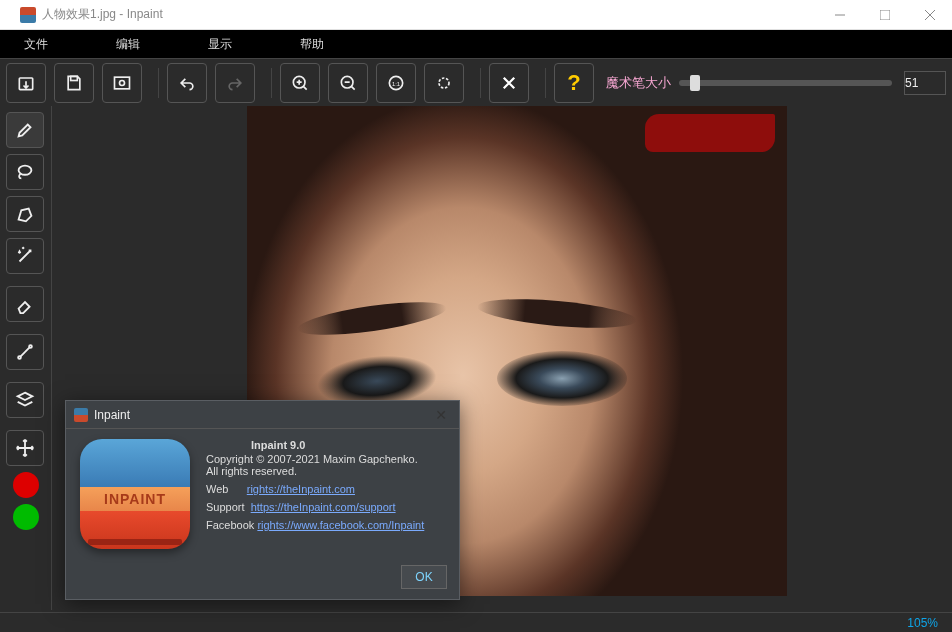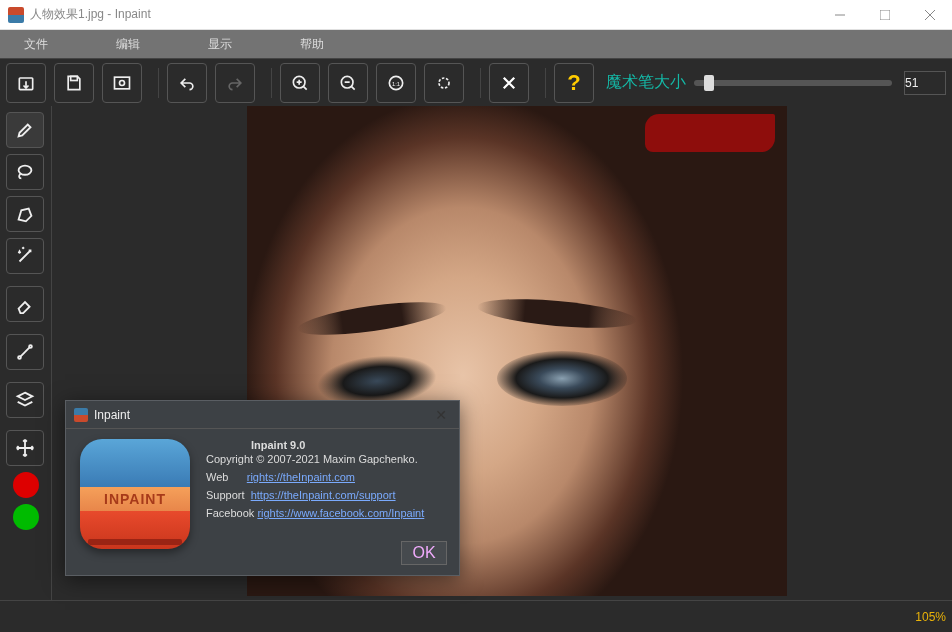--- a/index.html
+++ b/index.html
@@ -1,37 +1,37 @@
 <!DOCTYPE html>
 <html><head>
 <meta charset="utf-8">
 <style>
 * { margin: 0; padding: 0; box-sizing: border-box; font-family: "Microsoft YaHei", sans-serif; }
 body { width: 952px; height: 632px; background: #2b2b2b; overflow: hidden; position: relative; }
 
-.titlebar { height: 30px; background: #fff; border-bottom: 1px solid #e0e0e0; display: flex; align-items: center; padding-left: 8px; }
+.titlebar { height: 30px; background: #fff; border-bottom: 1px solid #e0e0e0; display: flex; align-items: center; padding-left: 20px; }
 .titlebar .app-icon { width: 16px; height: 16px; background: linear-gradient(#c94a2c 0 50%, #3b7ba8 50% 100%); border-radius: 2px; margin-right: 6px; }
 .titlebar .title { font-size: 12px; color: #888; flex: 1; }
 .titlebar .win-btns { display: flex; }
 .titlebar .win-btn { width: 45px; height: 30px; display: flex; align-items: center; justify-content: center; cursor: pointer; }
 .titlebar .win-btn svg { width: 10px; height: 10px; stroke: #888; fill: none; stroke-width: 1; }
 
-.menubar { height: 28px; background: #737373; display: flex; align-items: center; padding-left: 14px; color: #ddd; font-size: 12px; }
+.menubar { height: 28px; background: #000000; display: flex; align-items: center; padding-left: 14px; color: #ddd; font-size: 12px; }
 .menubar .menu-item { padding: 4px 10px; margin-right: 48px; cursor: pointer; }
 
 .toolbar { height: 48px; background: #2b2b2b; border-top: 1px solid #444; display: flex; align-items: center; padding: 0 6px; }
 .toolbar .tbtn { width: 40px; height: 40px; border: 1px solid #555; border-radius: 4px; margin-right: 8px; display: flex; align-items: center; justify-content: center; cursor: pointer; }
 .toolbar .tbtn svg { width: 20px; height: 20px; fill: none; stroke: #eee; stroke-width: 2; }
 .toolbar .sep { width: 0; height: 30px; border-left: 1px solid #444; margin: 0 8px; }
 .toolbar .process-btn { height: 40px; border: 1px solid #555; border-radius: 4px; padding: 0 12px; display: flex; align-items: center; cursor: pointer; color: #eee; font-size: 13px; margin-right: 8px; }
 .toolbar .process-btn .play { width: 0; height: 0; border-left: 12px solid #1fa321; border-top: 8px solid transparent; border-bottom: 8px solid transparent; margin-right: 8px; }
 .toolbar .cancel { width: 40px; height: 40px; border: 1px solid #555; border-radius: 4px; display:flex; align-items:center; justify-content:center; cursor:pointer; margin-right:8px; }
 .toolbar .cancel svg { stroke:#fff; stroke-width:3; }
 .toolbar .help { width: 40px; height: 40px; border: 1px solid #555; border-radius: 4px; display:flex; align-items:center; justify-content:center; cursor:pointer; color:#ffcc00; font-size:22px; font-weight:bold; margin-right:12px; }
-.toolbar .slider-label { color:#14b8a6; font-size:16px; margin-right:8px; }
+.toolbar .slider-label { color:#f9a8d4; font-size:13px; margin-right:8px; }
 .toolbar .slider { flex: 1; height: 6px; background: #555; position: relative; border-radius: 3px; margin-right: 12px; cursor:pointer; }
 .toolbar .slider-thumb { position: absolute; left: 5%; top: -5px; width: 10px; height: 16px; background: #ddd; border-radius: 2px; }
 .toolbar .slider-val { width: 42px; height: 24px; background: #2b2b2b; border: 1px solid #555; color: #eee; text-align: left; font-size: 12px; }
 
 .content { position: absolute; top: 106px; left: 0; right: 0; bottom: 22px; display: flex; }
 .sidebar { width: 52px; background: #2b2b2b; border-right: 1px solid #444; padding: 6px 6px; }
 .sidebar .stool { width: 38px; height: 36px; border: 1px solid #555; border-radius: 4px; margin-bottom: 6px; display:flex; align-items:center; justify-content:center; cursor:pointer; }
 .sidebar .stool.active { background: #3a3a3a; }
 .sidebar .stool svg { width: 22px; height: 22px; fill: none; stroke: #eee; stroke-width: 2; }
 .sidebar .color-r { width: 26px; height: 26px; border-radius: 50%; background: #d00; margin: 6px auto; cursor:pointer; }
@@ -39,37 +39,37 @@
 
 .canvas-area { flex:1; background: #2b2b2b; position: relative; overflow:hidden; }
 .canvas-img { position:absolute; left:195px; top:0; width:540px; height:490px; background: radial-gradient(ellipse 220px 280px at 40% 55%, #e8c4a8 0%, #d4a786 35%, #b8886a 60%, #5a3426 85%, #2a1812 100%); }
 .canvas-img::before { content:""; position:absolute; right:12px; top:8px; width:130px; height:38px; background: rgba(170,10,10,.78); border-radius: 14px 2px 14px 8px; }
 
 .eye-l { position:absolute; left:70px; top:250px; width:120px; height:50px; background: radial-gradient(ellipse, #3a4a5a 0%, #1a1a1a 40%, transparent 70%); border-radius:50%; transform:rotate(-5deg); }
 .eye-r { position:absolute; left:250px; top:245px; width:130px; height:55px; background: radial-gradient(ellipse, #8aa0b0 0%, #3a4a5a 25%, #1a1a1a 50%, transparent 75%); border-radius:50%; }
 .brow-l { position:absolute; left:50px; top:200px; width:150px; height:25px; background: linear-gradient(90deg, transparent, #2a1a15 30%, #2a1a15 70%, transparent); border-radius:50%; transform:rotate(-8deg); }
 .brow-r { position:absolute; left:230px; top:195px; width:160px; height:25px; background: linear-gradient(90deg, transparent, #2a1a15 30%, #2a1a15 70%, transparent); border-radius:50%; transform:rotate(5deg); }
 
-.statusbar { position:absolute; left:0; right:0; bottom:0; height:32px; background:#2b2b2b; border-top:1px solid #444; display:flex; justify-content:flex-end; align-items:center; padding-right:6px; color:#eab308; font-size:12px; }
-
-.about-dialog { position:absolute; left:65px; top:400px; width:395px; height:176px; background:#3d4145; border:1px solid #5a5e63; box-shadow: 0 4px 20px rgba(0,0,0,.5); }
+.statusbar { position:absolute; left:0; right:0; bottom:0; height:20px; background:#2b2b2b; border-top:1px solid #444; display:flex; justify-content:flex-end; align-items:center; padding-right:14px; color:#0ea5e9; font-size:12px; }
+
+.about-dialog { position:absolute; left:65px; top:400px; width:395px; height:200px; background:#3d4145; border:1px solid #5a5e63; box-shadow: 0 4px 20px rgba(0,0,0,.5); }
 .about-title { height:28px; background:#3d4145; border-bottom:1px solid #555; display:flex; align-items:center; padding:0 8px; }
 .about-title .ico { width:14px; height:14px; background: linear-gradient(#3b7ba8 0 50%, #c94a2c 50% 100%); border-radius:2px; margin-right:6px; }
 .about-title .txt { font-size:12px; color:#eee; flex:1; }
 .about-title .close { width:20px; height:20px; cursor:pointer; display:flex; align-items:center; justify-content:center; color:#333; font-size:14px; }
 .about-body { display:flex; padding:10px 14px; font-family: monospace; font-size:11px; color:#ddd; }
 .about-logo { width:110px; height:110px; border-radius:22px; margin-right:16px; overflow:hidden; box-shadow: inset 0 0 0 2px rgba(0,0,0,.3), 0 4px 8px rgba(0,0,0,.4); }
 .about-logo .top { height:48px; background: linear-gradient(#5aa6d8,#3a7bb5); }
 .about-logo .mid { height:24px; background: linear-gradient(#f5a05a,#e8864a); display:flex; align-items:center; justify-content:center; color:#a73a1a; font-weight:bold; font-size:14px; letter-spacing:1px; font-family:sans-serif; }
 .about-logo .bot { height:48px; background: linear-gradient(#e84a2c,#c13018); position:relative; }
 .about-logo .bot::before { content:""; position:absolute; left:8px; right:8px; top:28px; height:6px; background:#9a2414; border-radius:2px; }
 .about-text .hdr { font-weight:bold; margin-bottom: 2px; padding-left: 45px; }
 .about-text .row { margin-top:6px; }
 .about-text a { color:#7aaafd; text-decoration:underline; }
-.about-ok { position:absolute; right:12px; bottom:10px; width:46px; height:24px; background:#464a4e; border:1px solid #666; color:#f0abfc; font-size:16px; cursor:pointer; }
+.about-ok { position:absolute; right:12px; bottom:10px; width:46px; height:24px; background:#464a4e; border:1px solid #666; color:#7dd3fc; font-size:12px; cursor:pointer; }
 </style>
 </head>
 <body>
 
 <div class="titlebar">
   <div class="app-icon"></div>
   <div class="title">人物效果1.jpg - Inpaint</div>
   <div class="win-btns">
     <div class="win-btn">
         <svg viewBox="0 0 10 10">
@@ -239,19 +239,20 @@
   </div>
   <div class="about-body">
     <div class="about-logo">
       <div class="top"></div>
       <div class="mid">INPAINT</div>
       <div class="bot"></div>
     </div>
     <div class="about-text">
       <div class="hdr">Inpaint 9.0</div>
       <div>Copyright © 2007-2021 Maxim Gapchenko.</div>
+      <div>All rights reserved.</div>
       <div class="row"><span>Web</span>&nbsp;&nbsp;&nbsp;&nbsp;&nbsp;&nbsp;<a>rights://theInpaint.com</a></div>
       <div class="row"><span>Support</span>&nbsp;&nbsp;<a>https://theInpaint.com/support</a></div>
       <div class="row"><span>Facebook</span>&nbsp;<a>rights://www.facebook.com/Inpaint</a></div>
     </div>
   </div>
   <button class="about-ok">OK</button>
 </div>
 
 </body></html>

